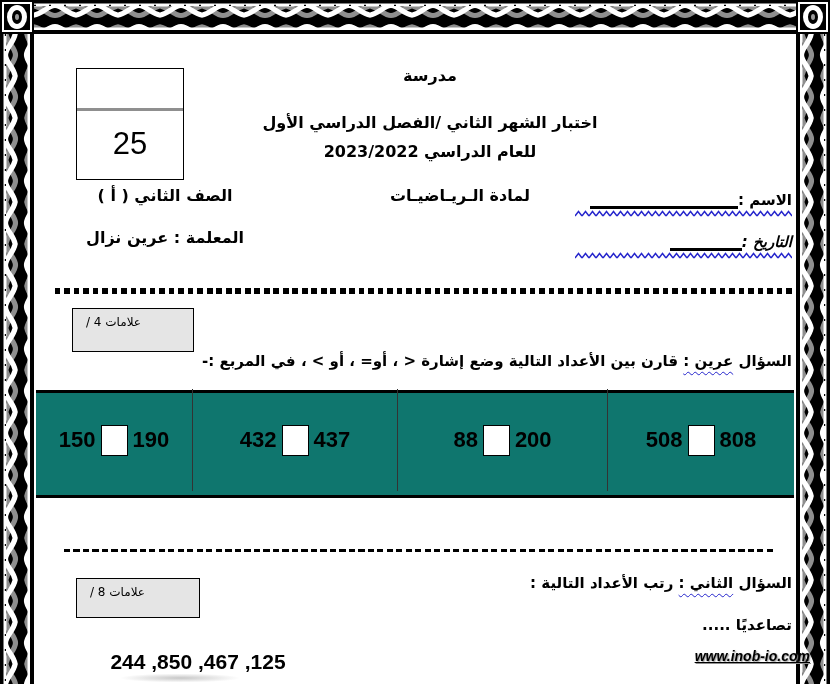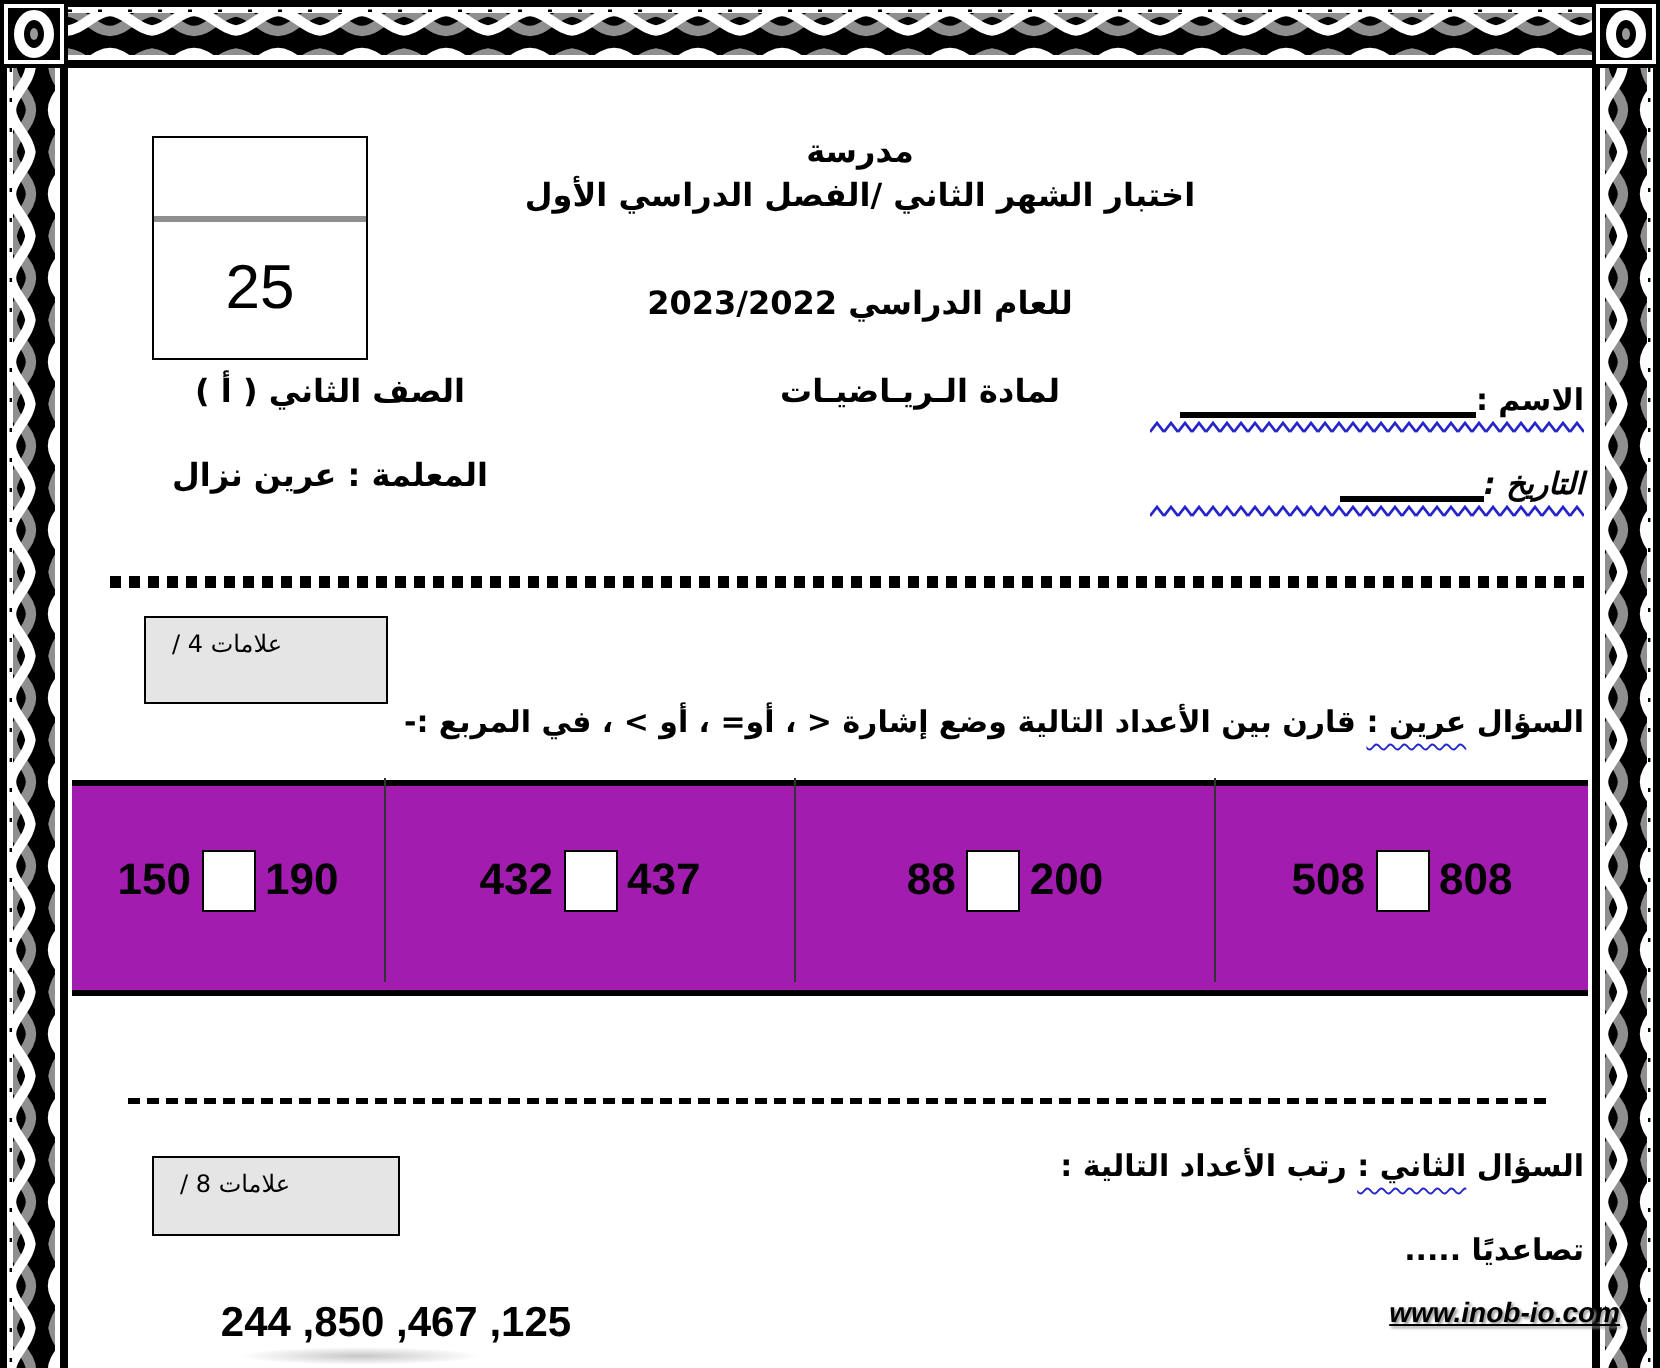--- a/index.html
+++ b/index.html
@@ -17,21 +17,21 @@
 
   
   .score-box { left:76px; top:68px; width:108px; height:112px; border:1.6px solid #000; background:#fff; }
   .score-top { height:42px; border-bottom:3px solid #8f8f8f; }
   .score-bottom { height:66px; display:flex; align-items:center; justify-content:center;
                   font-family:"Liberation Sans", sans-serif; font-size:31px; }
 
   
   .hline { text-align:center; font-weight:bold; font-size:16px; white-space:nowrap; }
   .h-school  { left:250px; top:66px;  width:360px; }
-  .h-exam    { left:215px; top:88px; width:430px; }
+  .h-exam    { left:215px; top:113px; width:430px; }
   .h-year    { left:240px; top:142px; width:380px; }
   .h-subject { left:330px; top:186px; width:260px; }
   .h-grade   { left:80px;  top:186px; width:170px; }
   .h-teacher { left:70px;  top:228px; width:190px; }
 
   
   .field { width:217px; height:30px; direction:rtl; display:flex; align-items:flex-end; }
   .field-name { left:575px; top:182px; }
   .field-date { left:575px; top:224px;font-style:italic; }
   .field-label { font-weight:bold; font-size:15px; white-space:nowrap; line-height:24px; }
@@ -57,21 +57,21 @@
   .q1-line { left:180px; top:352px; width:612px; }
   .q2-line { left:400px; top:574px; width:392px; }
   .q2-mode { left:500px; top:616px; width:292px; }
   .squiggle { text-decoration-line:underline; text-decoration-style:wavy;
               text-decoration-color:#2525cc; text-decoration-thickness:1px;
               text-underline-offset:5px; }
 
   
   .cmp-table { left:36px; top:390px; width:758px; height:108px;
                border-top:3px solid #000; border-bottom:3px solid #000;
-               display:flex; direction:ltr; background:#a21caf; }
+               display:flex; direction:ltr; background:#0f766e; }
   .cmp-cell { display:flex; align-items:center; justify-content:center;
               transform:translateY(-4px); }
   .cmp-cell + .cmp-cell { border-left:1.5px solid #333; }
   .c1 { width:156px; } .c2 { width:205px; } .c3 { width:210px; } .c4 { width:187px; }
   .cmp-num { font-family:"Liberation Sans", sans-serif; font-weight:bold; font-size:22px; }
   .answer-box { width:27px; height:31px; border:1.6px solid #000; margin:0 5px; background:#fff; }
 
   
   .numbers-line { left:68px; top:650px; width:260px; direction:rtl; text-align:center;
                   font-family:"Liberation Sans", sans-serif; font-weight:bold; font-size:21px; }

